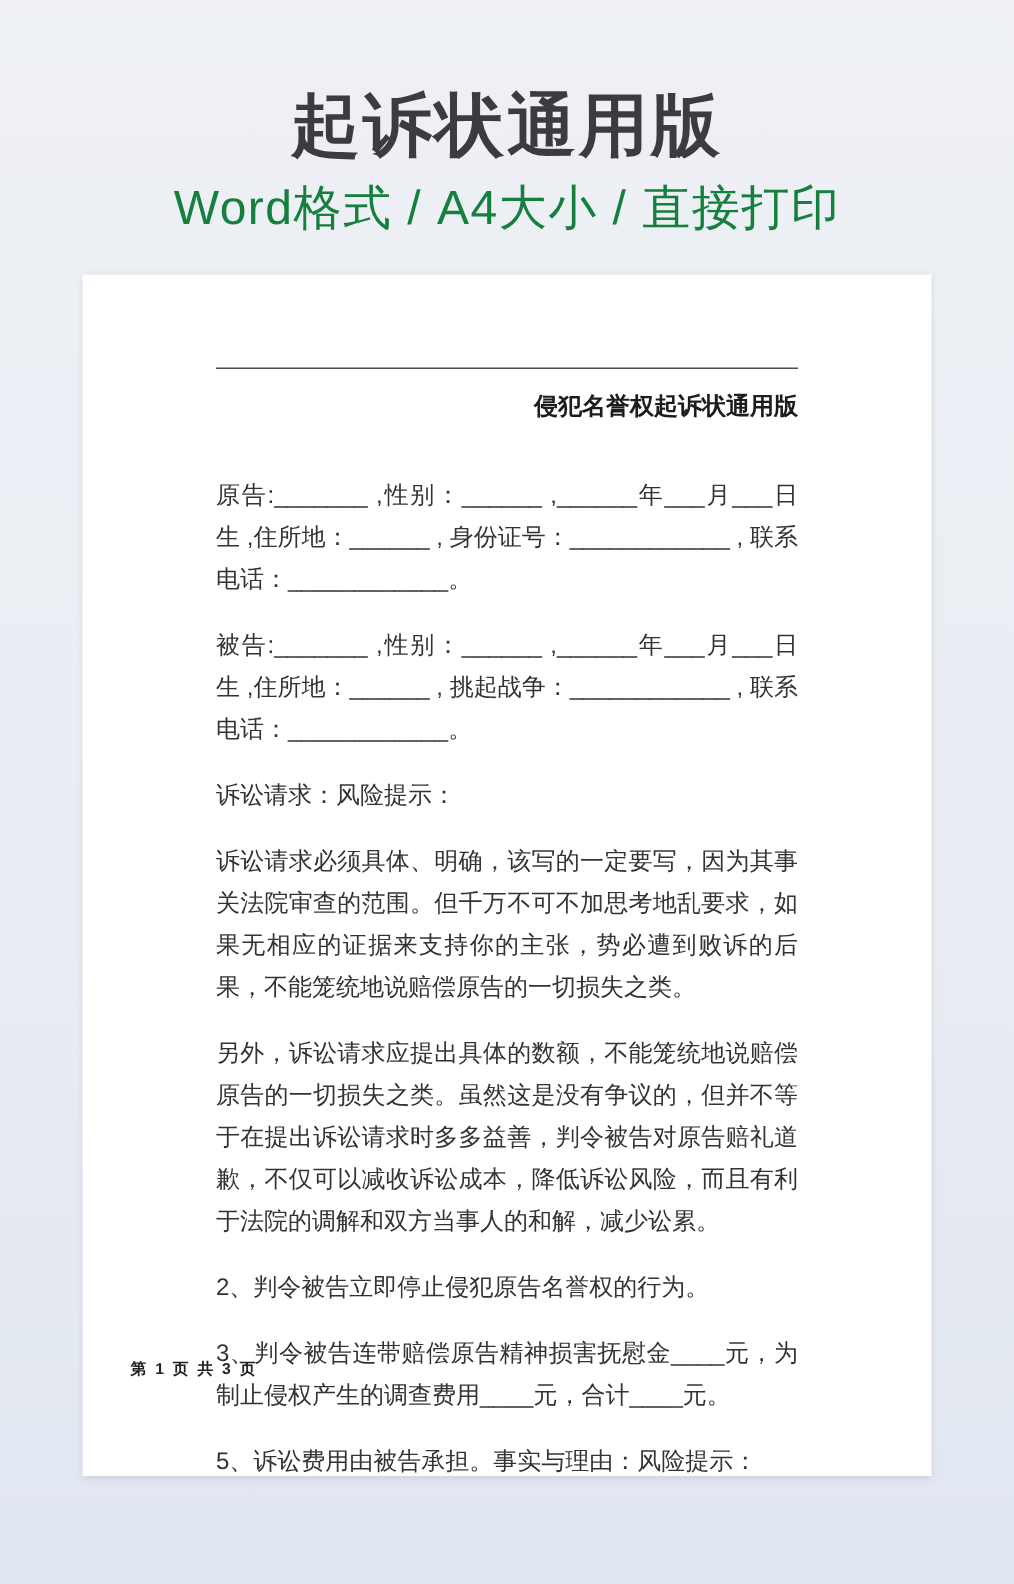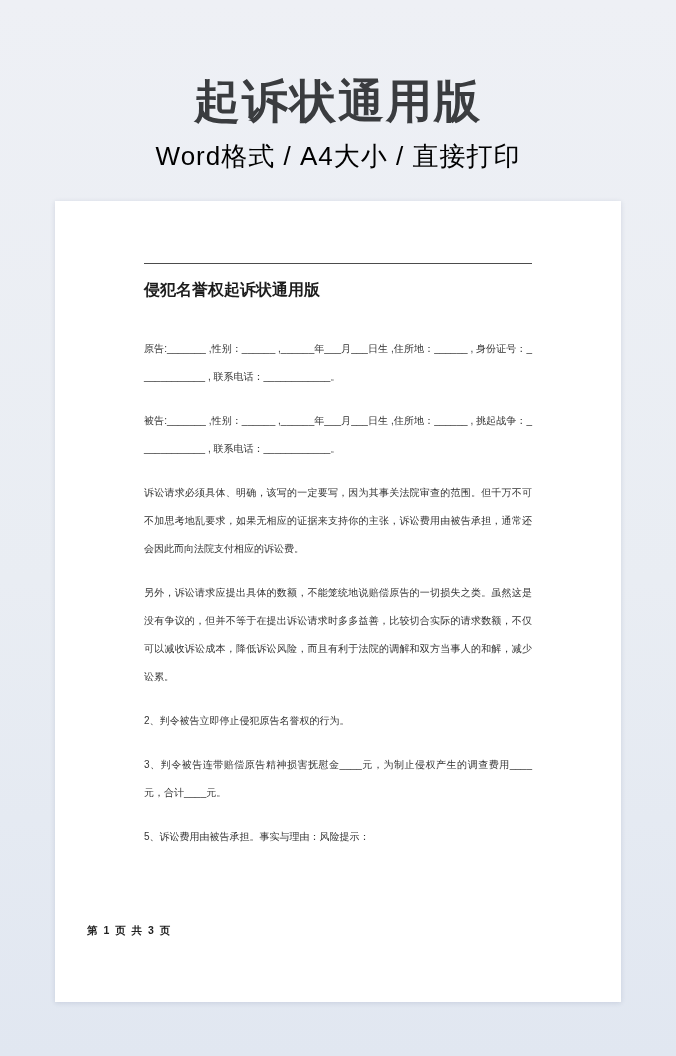--- a/index.html
+++ b/index.html
@@ -9,62 +9,61 @@
   body {
     width: 676px;
     height: 1056px;
     overflow: hidden;
     background: linear-gradient(180deg, #eef0f5 0%, #e9edf3 55%, #e1e7f1 100%);
     font-family: "Liberation Sans", "DejaVu Sans", sans-serif;
   }
   .header {
     text-align: center;
     padding-top: 56px;
-    margin-top: 18px;
   }
   .header-title {
     font-size: 46px;
     line-height: 54px;
     font-weight: bold;
     color: #3a3c3f;
     letter-spacing: 2px;
   }
   .header-subtitle {
     margin-top: 13px;
-    font-size: 26px;
+    font-size: 32px;
     line-height: 30px;
-    color: #000000;
+    color: #15803d;
     letter-spacing: 1px;
   }
   .paper {
     position: relative;
     width: 566px;
     height: 801px;
     margin: 30px auto 0;
     background: #ffffff;
     box-shadow: 0 1px 5px rgba(40, 60, 100, 0.14);
   }
   .paper-inner {
     padding: 62px 89px 0 89px;
   }
   .rule {
     border: none;
     border-top: 1px solid #4c4c4c;
     margin: 0 0 16px 0;
   }
   .doc-title {
-    text-align: left;
+    text-align: right;
     font-size: 16px;
     line-height: 19px;
     font-weight: bold;
     color: #1c1c1c;
     margin: 0 0 36px 0;
   }
   .doc-body p {
-    font-size: 10px;
+    font-size: 16px;
     line-height: 28px;
     color: #333333;
     text-align: justify;
     margin: 16px 0 2px 0;
     word-break: break-all;
   }
   .doc-footer {
     position: absolute;
     left: 0;
     right: 0;
@@ -85,21 +84,22 @@
   <div class="header-subtitle">Word格式 / A4大小 / 直接打印</div>
 </div>
 
 <div class="paper">
   <div class="paper-inner">
     <hr class="rule">
     <div class="doc-title">侵犯名誉权起诉状通用版</div>
     <div class="doc-body">
       <p>原告:_______ ,性别：______ ,______年___月___日生 ,住所地：______ , 身份证号：____________ , 联系电话：____________。</p>
       <p>被告:_______ ,性别：______ ,______年___月___日生 ,住所地：______ , 挑起战争：____________ , 联系电话：____________。</p>
-      <p>诉讼请求必须具体、明确，该写的一定要写，因为其事关法院审查的范围。但千万不可不加思考地乱要求，如果无相应的证据来支持你的主张，诉讼费用由被告承担，通常还会因此而向法院支付相应的诉讼费。</p>
-      <p>另外，诉讼请求应提出具体的数额，不能笼统地说赔偿原告的一切损失之类。虽然这是没有争议的，但并不等于在提出诉讼请求时多多益善，比较切合实际的请求数额，不仅可以减收诉讼成本，降低诉讼风险，而且有利于法院的调解和双方当事人的和解，减少讼累。</p>
+      <p>诉讼请求：风险提示：</p>
+      <p>诉讼请求必须具体、明确，该写的一定要写，因为其事关法院审查的范围。但千万不可不加思考地乱要求，如果无相应的证据来支持你的主张，势必遭到败诉的后果，不能笼统地说赔偿原告的一切损失之类。</p>
+      <p>另外，诉讼请求应提出具体的数额，不能笼统地说赔偿原告的一切损失之类。虽然这是没有争议的，但并不等于在提出诉讼请求时多多益善，判令被告对原告赔礼道歉，不仅可以减收诉讼成本，降低诉讼风险，而且有利于法院的调解和双方当事人的和解，减少讼累。</p>
       <p>2、判令被告立即停止侵犯原告名誉权的行为。</p>
       <p>3、判令被告连带赔偿原告精神损害抚慰金____元，为制止侵权产生的调查费用____元，合计____元。</p>
       <p>5、诉讼费用由被告承担。事实与理由：风险提示：</p>
     </div>
   </div>
   <div class="doc-footer">第 1 页 共 3 页</div>
 </div>
 
 </body></html>

